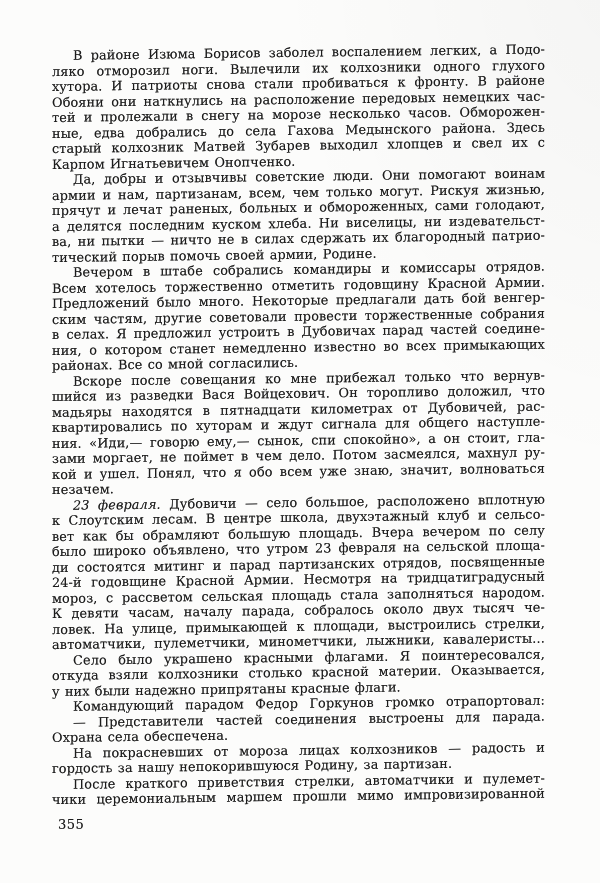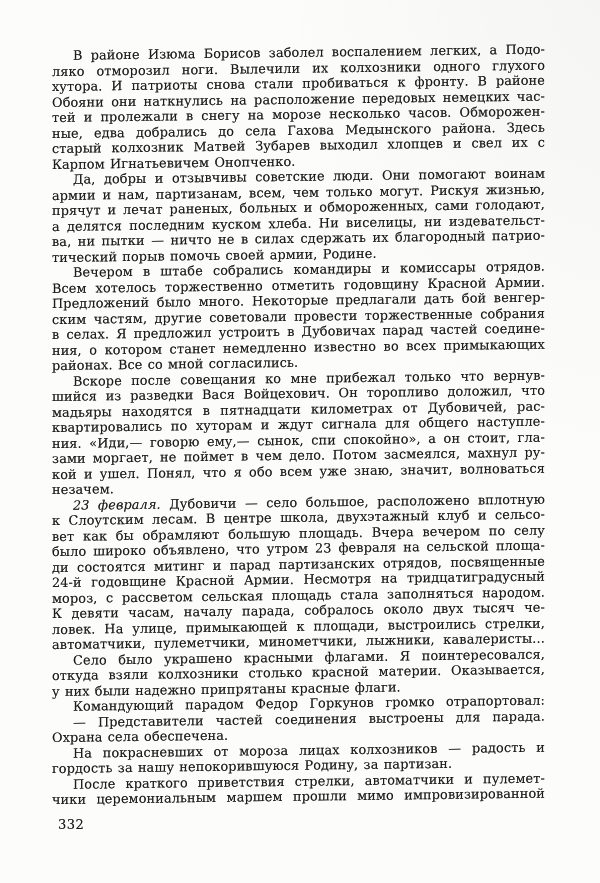--- a/index.html
+++ b/index.html
@@ -121,14 +121,14 @@
       </div>
       <div class="paragraph">
         <div class="line first">На покрасневших от мороза лицах колхозников — радость и</div>
         <div class="line ragged">гордость за нашу непокорившуюся Родину, за партизан.</div>
       </div>
       <div class="paragraph">
         <div class="line first">После краткого приветствия стрелки, автоматчики и пулемет-</div>
         <div class="line">чики церемониальным маршем прошли мимо импровизированной</div>
       </div>
     </div>
-  <div class="page-number">332</div>
+  <div class="page-number">355</div>
 </div>
 
 </body></html>

